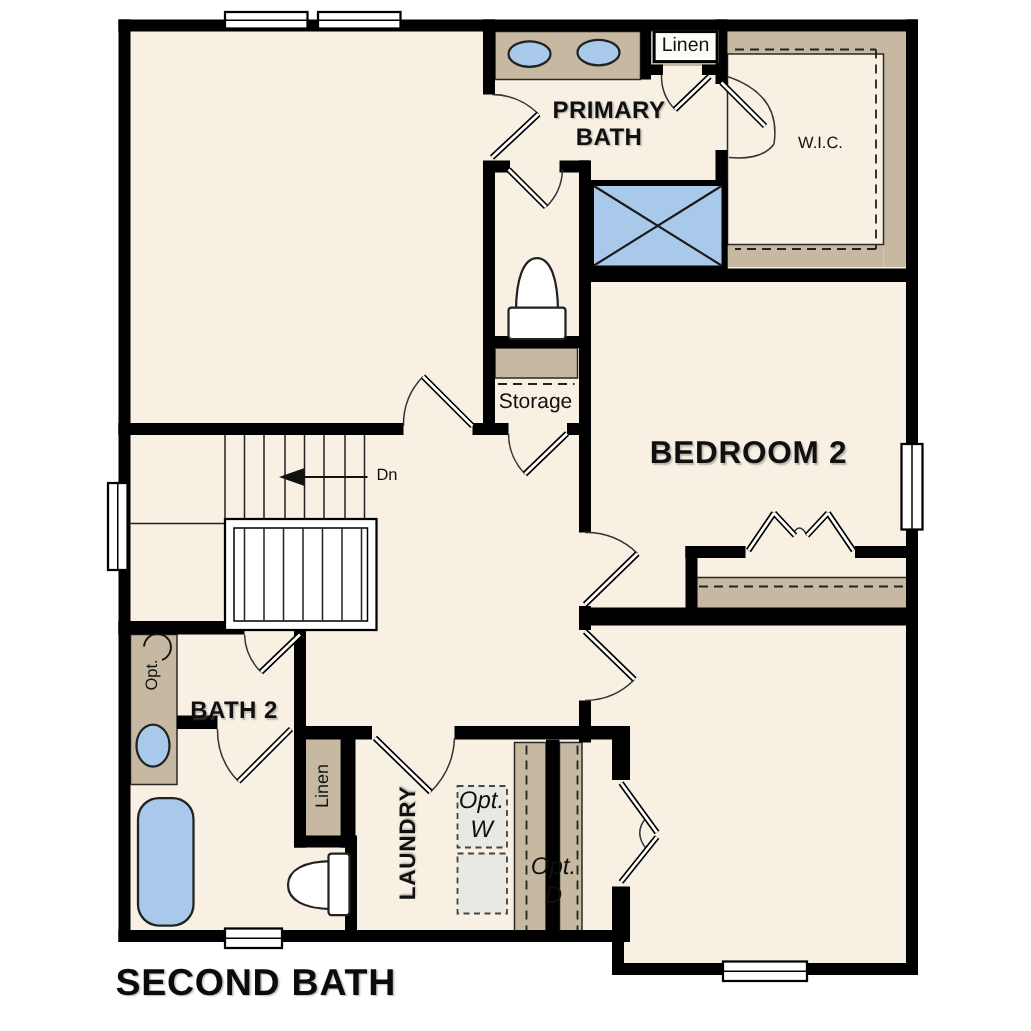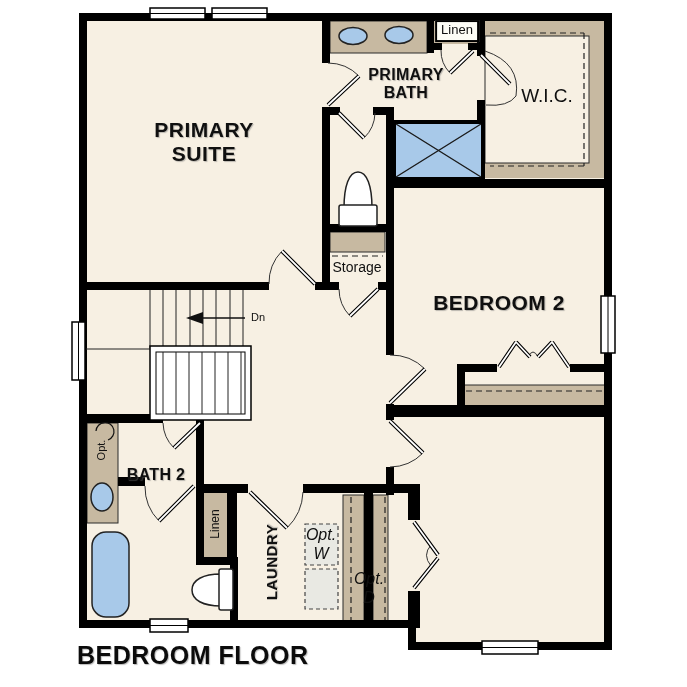--- a/index.html
+++ b/index.html
@@ -190,29 +190,28 @@
     <g stroke="#fff" stroke-width="1.8" stroke-linecap="butt">
       <path d="M315,284 L282,251 M328,105 L359,76 M339,113 L364,138 M473,51 L450,73
                M481,55 L510,84 M378,289 L350,316 M200,423 L174,448 M194,486 L159,521
                M250,492 L287,528 M390,403 L425,369 M390,421 L423,453
                M499,367 L516,342 M516,342 L530,357 M538,357 L552,342 M552,342 L569,367
                M414,522 L438,555 M438,558 L414,588" fill="none"></path>
     </g>
   </g>
 </svg>
 
-<div class="lbl room suite-lbl" style="left:204px;top:142px;">PRIMARY SUITE</div>
 <div class="lbl room-sm pbath-lbl" style="left:406px;top:84px;">PRIMARY BATH</div>
-<div class="lbl tag" style="left:547px;top:96px;font-size:19px;">W.I.C.</div>
+<div class="lbl tag" style="left:547px;top:96px;font-size:11px;">W.I.C.</div>
 <div class="lbl linen-box" style="left:457px;top:31px;">Linen</div>
 <div class="lbl room" style="left:499px;top:271px;width:220px;margin-top:32px;">BEDROOM 2</div>
 <div class="lbl tag" style="left:258px;top:317px;font-size:11px;">Dn</div>
 <div class="lbl tag" style="left:357px;top:267px;">Storage</div>
 <div class="lbl room-sm" style="left:156px;top:475px;width:100px;">BATH 2</div>
 <div class="lbl tag-sm vert" style="left:215px;top:524px;">Linen</div>
 <div class="lbl vert-bold" style="left:272px;top:562px;">LAUNDRY</div>
 <div class="lbl tag-sm opt-box-lbl" style="left:321px;top:544px;">Opt. W</div>
 <div class="lbl tag-sm opt-box-lbl" style="left:321px;top:588px;margin-left:48px;">Opt. D</div>
 <div class="lbl tag-sm vert" style="left:102px;top:450px;font-size:11px;">Opt.</div>
 
-<div id="floor-title">BEDROOM FLOOR</div>
+<div id="floor-title">SECOND BATH</div>
 
 </div>
 
 </body></html>

